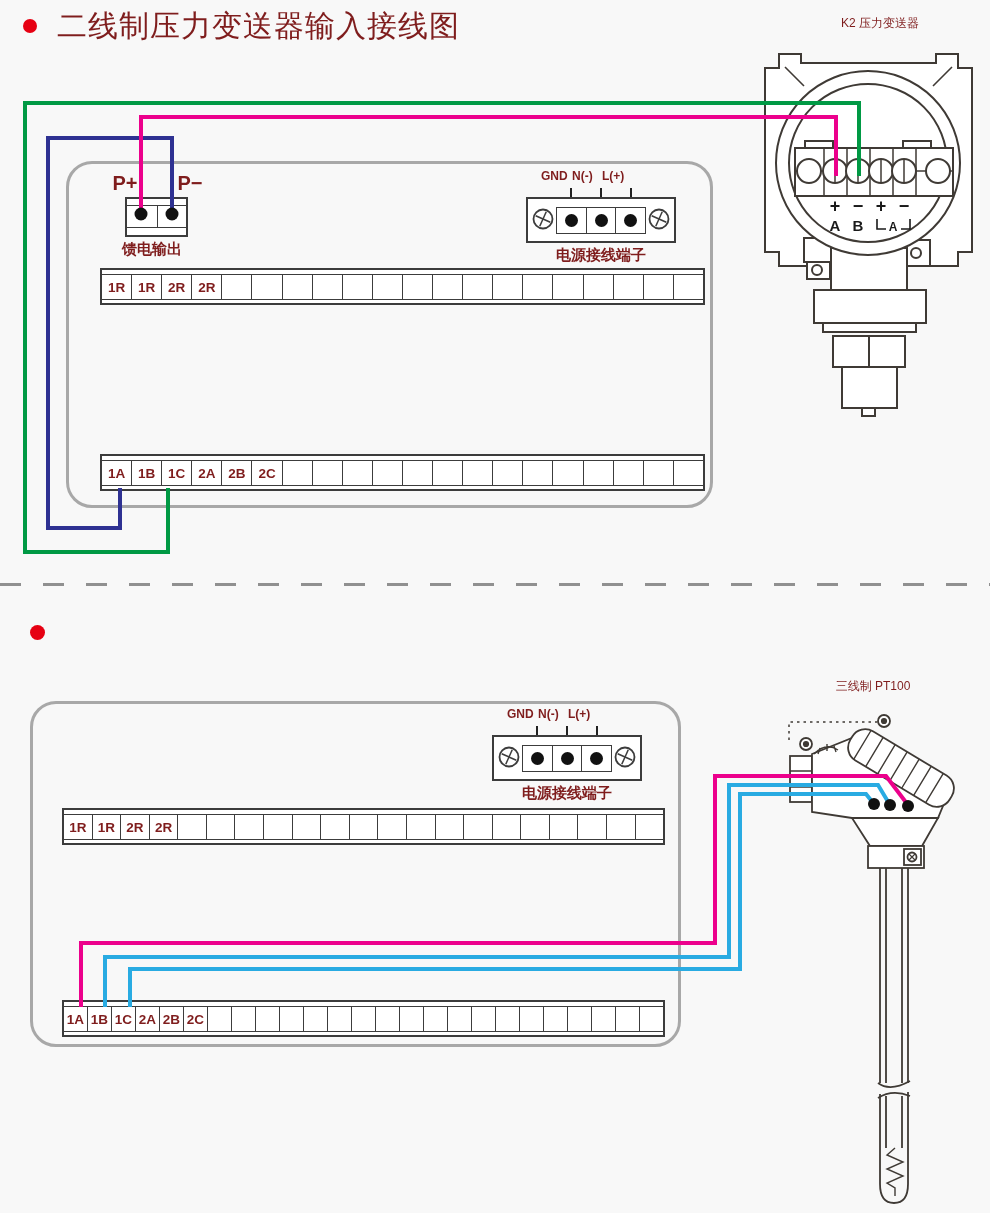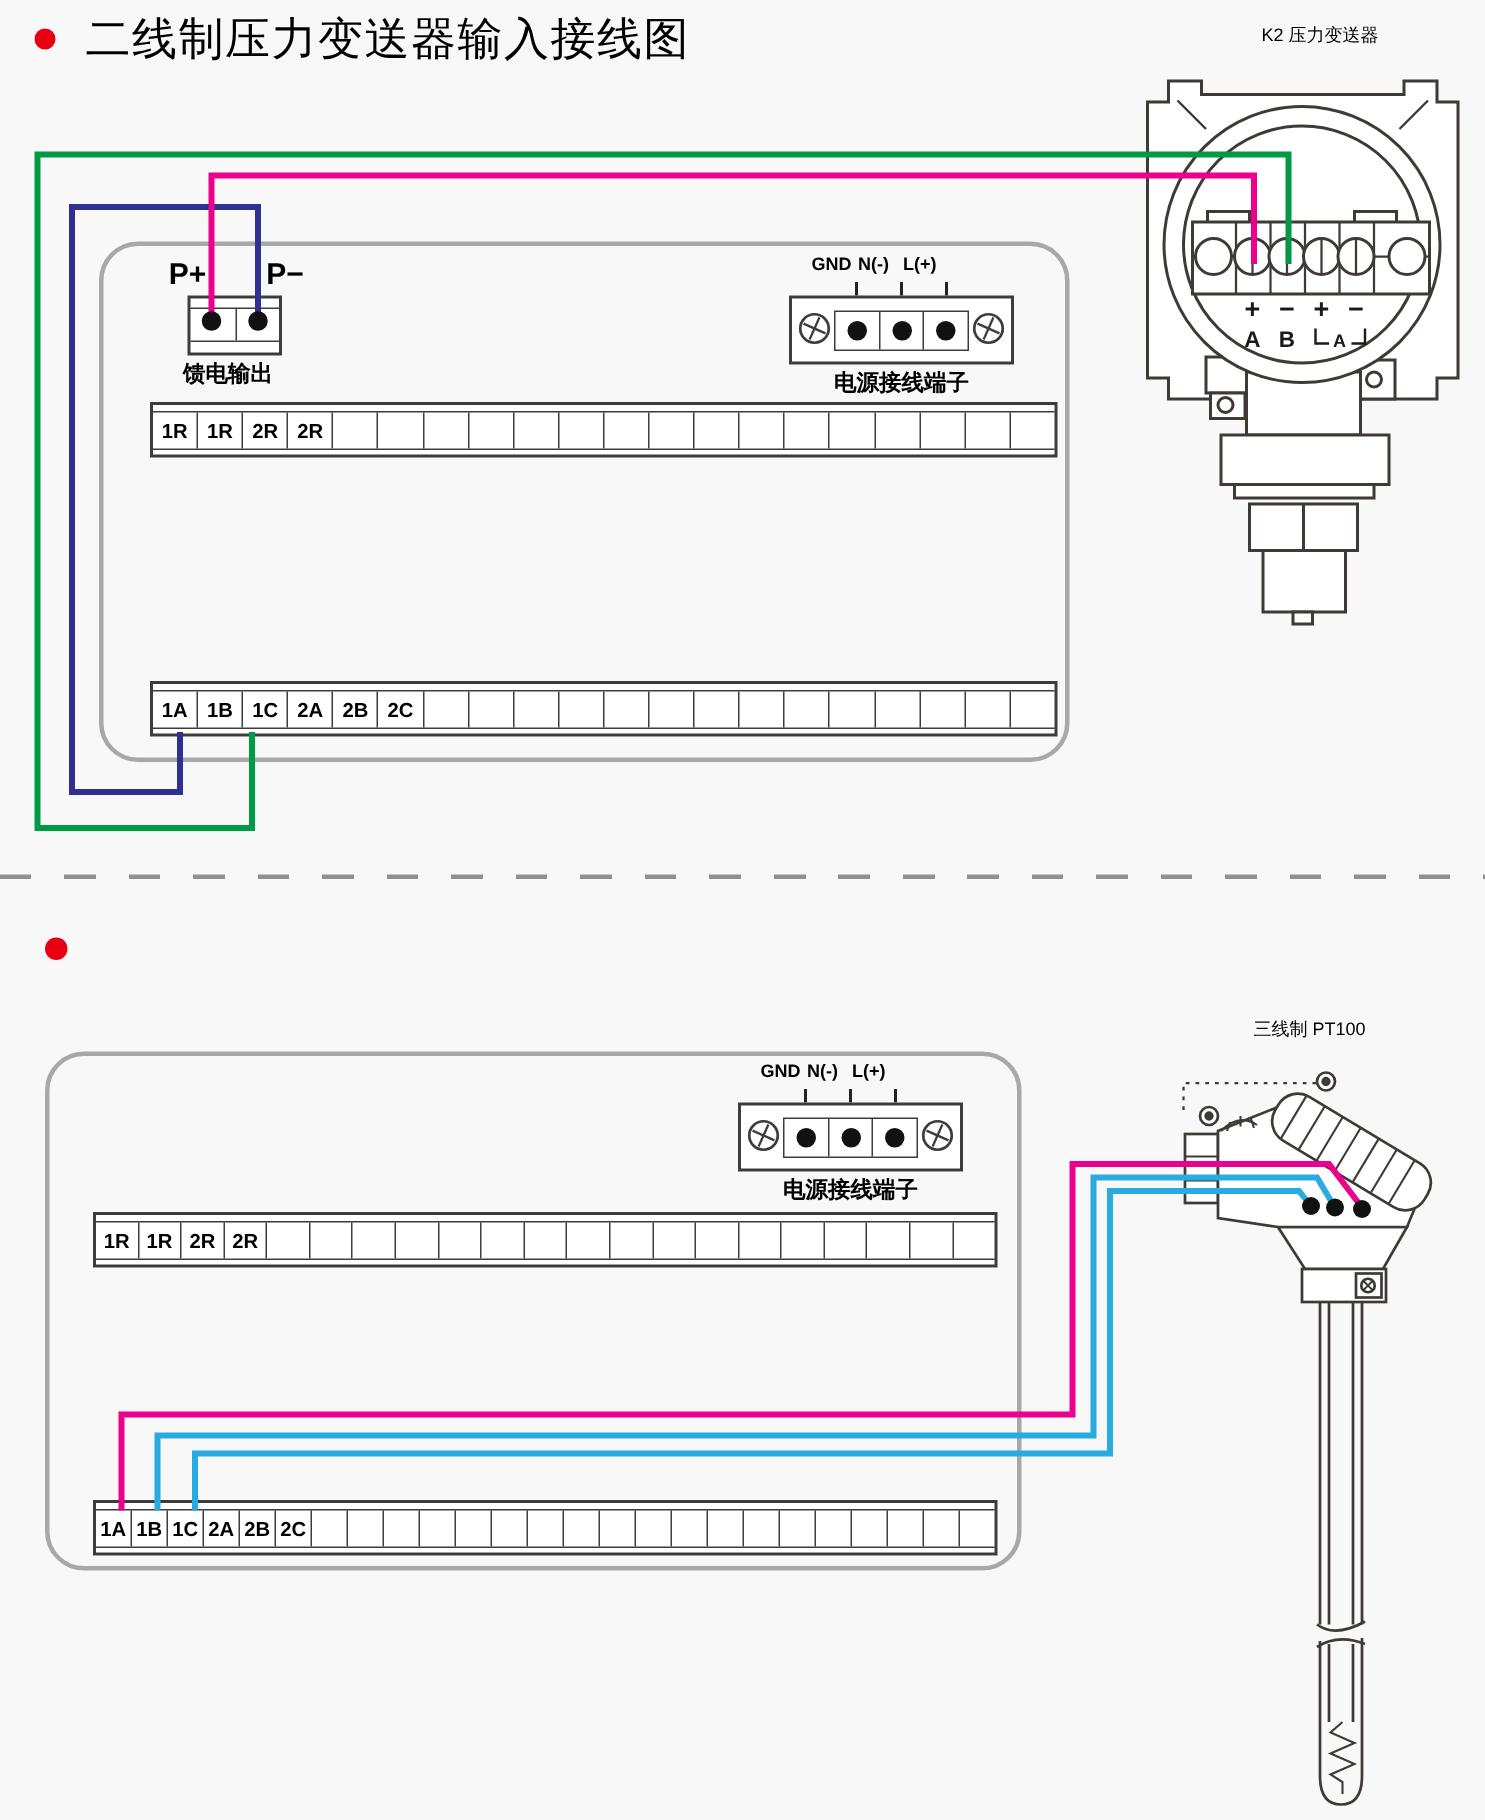--- a/index.html
+++ b/index.html
@@ -1,17 +1,17 @@
 <!DOCTYPE html>
 <html><head>
 <meta charset="utf-8">
 <style>
   html,body{margin:0;padding:0;background:#f8f8f8;}
   .page{position:relative;width:990px;height:1213px;background:#f8f8f8;overflow:hidden;
-        font-family:"Liberation Sans",sans-serif;color:#000000;}
+        font-family:"Liberation Sans",sans-serif;color:#7f1d1d;}
   .panel{position:absolute;border:3px solid #a8a8a8;border-radius:26px;z-index:1;}
   .title{position:absolute;font-size:30px;font-weight:500;letter-spacing:1px;z-index:2;white-space:nowrap;}
   .bullet{position:absolute;width:14px;height:14px;border-radius:50%;background:#e60012;z-index:2;}
   .devlabel{position:absolute;font-size:12px;font-weight:500;text-align:center;z-index:2;white-space:nowrap;}
   .sep{position:absolute;left:0;top:583px;width:990px;height:3px;z-index:2;
        background:repeating-linear-gradient(to right,#909090 0 21px,transparent 21px 43px);}
   
   .strip{position:absolute;border:2px solid #3c3c3c;background:#fff;z-index:2;box-sizing:border-box;}
   .band-top{height:4px;border-bottom:1.6px solid #3c3c3c;}
   .band-bottom{height:3px;border-top:1.6px solid #3c3c3c;}

